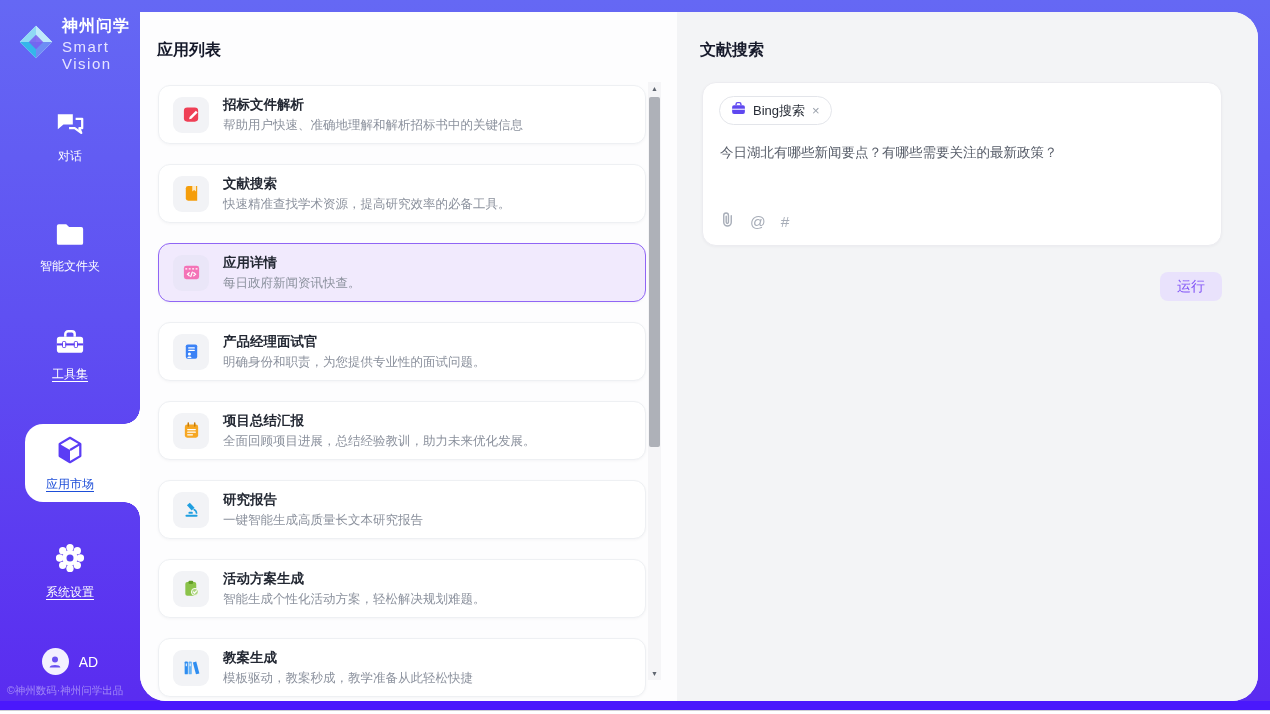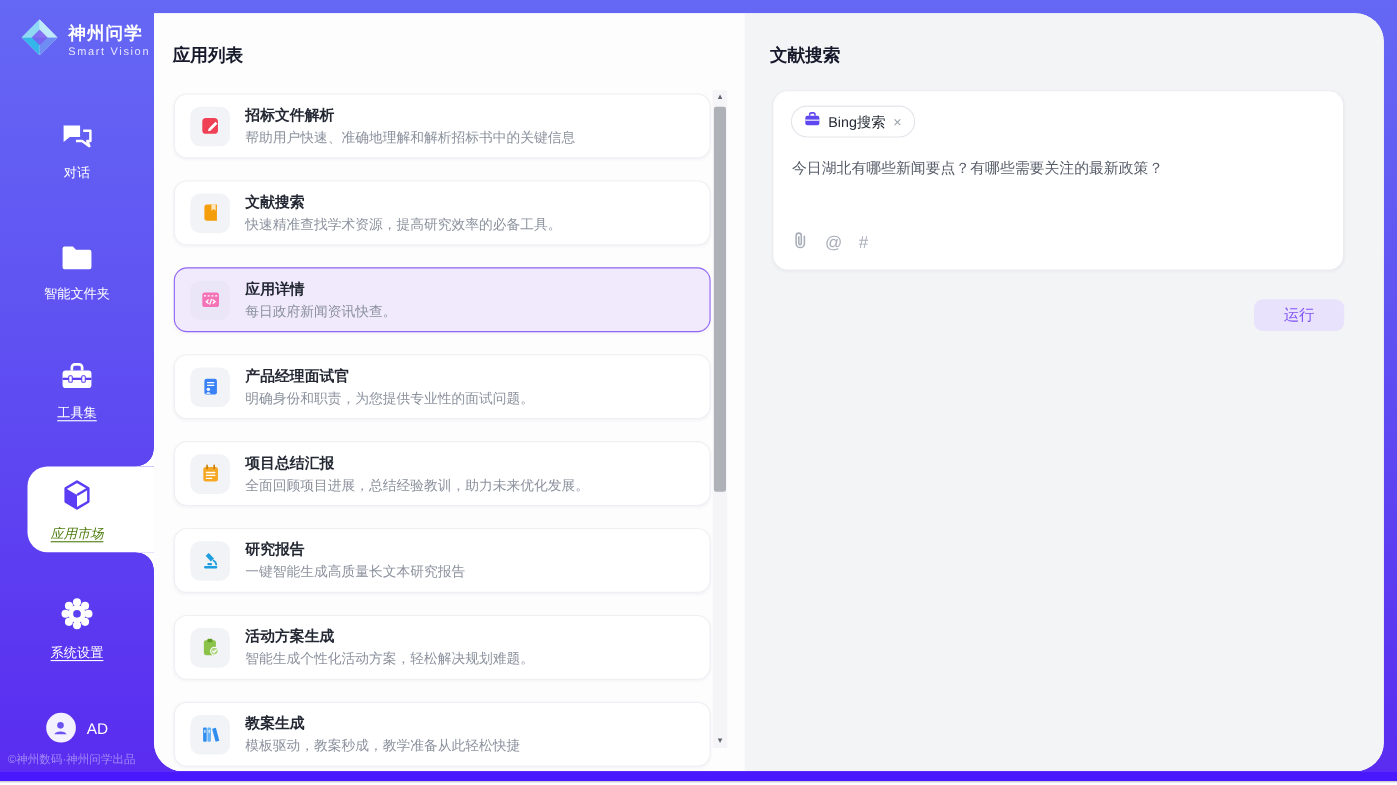--- a/index.html
+++ b/index.html
@@ -14,40 +14,40 @@
     background:linear-gradient(180deg,#6568f4 0%,#5f50f2 45%,#5a2cf0 100%);
   }
   .bottom-bar {
     position:absolute; left:0; right:0; bottom:3px; height:10px;
     background:#4a18fc; border-bottom:1px solid #cfcfd6;
   }
   
   .sidebar { position:absolute; left:0; top:0; width:140px; height:562px; }
   .logo { position:absolute; top:16px; left:18px; display:flex; align-items:center; gap:8px; }
   .logo-text .cn { color:#fff; font-weight:700; font-size:16px; letter-spacing:1px; }
-  .logo-text .en { color:#e6e4ff; font-size:10px; letter-spacing:1.5px; margin-top:1px; }
+  .logo-text .en { color:#e6e4ff; font-size:15px; letter-spacing:1.5px; margin-top:1px; }
   .nav-item {
     position:absolute; left:0; width:140px; display:flex; flex-direction:column;
     align-items:center; gap:7px; cursor:pointer;
   }
   .nav-label { font-size:12px; color:#ffffff; }
   .nav-label.u { text-decoration:underline; text-underline-offset:3px; }
   .nav-bump {
     position:absolute; left:25px; right:0; top:424px; height:78px;
     background:#ffffff; border-radius:18px 0 0 18px;
   }
   .nav-bump::before {
     content:""; position:absolute; right:0; top:-16px; width:16px; height:16px;
     background:radial-gradient(circle at 0 0, rgba(0,0,0,0) 15.5px, #ffffff 16px);
   }
   .nav-bump::after {
     content:""; position:absolute; right:0; bottom:-16px; width:16px; height:16px;
     background:radial-gradient(circle at 0 100%, rgba(0,0,0,0) 15.5px, #ffffff 16px);
   }
-  .nav-item.active .nav-label { color:#4d7c0f;font-style:italic; }
+  .nav-item.active .nav-label { color:#1d4ed8; }
   .user-row {
     position:absolute; top:648px; left:0; width:140px;
     display:flex; align-items:center; justify-content:center; gap:10px; cursor:pointer;
   }
   .avatar {
     width:27px; height:27px; border-radius:50%; background:#f3f0ff;
     display:flex; align-items:center; justify-content:center;
   }
   .user-name { color:#fff; font-size:14px; }
   .copyright {
@@ -113,21 +113,21 @@
   .query-text {
     position:absolute; top:60px; left:17px; right:17px;
     font-size:13.5px; color:#565c68; line-height:1.5; cursor:text;
   }
   .composer-icons {
     position:absolute; bottom:13px; left:17px;
     display:flex; align-items:center; gap:15px; color:#a7adb8;
   }
   .composer-icons .txt-ic { font-size:15.5px; cursor:pointer; }
   .run-btn {
-    position:absolute; top:260px; right:36px; height:29px; padding:0 27px;
+    position:absolute; top:260px; right:36px; height:29px; padding:0 17px;
     background:#e9e2fc; color:#8255f6; font-size:14px; border:none;
     border-radius:8px; cursor:pointer; display:flex; align-items:center;
     font-family:inherit;
   }
 </style>
 </head>
 <body>
 
 <div class="purple-bg"></div>
 <div class="bottom-bar"></div>

